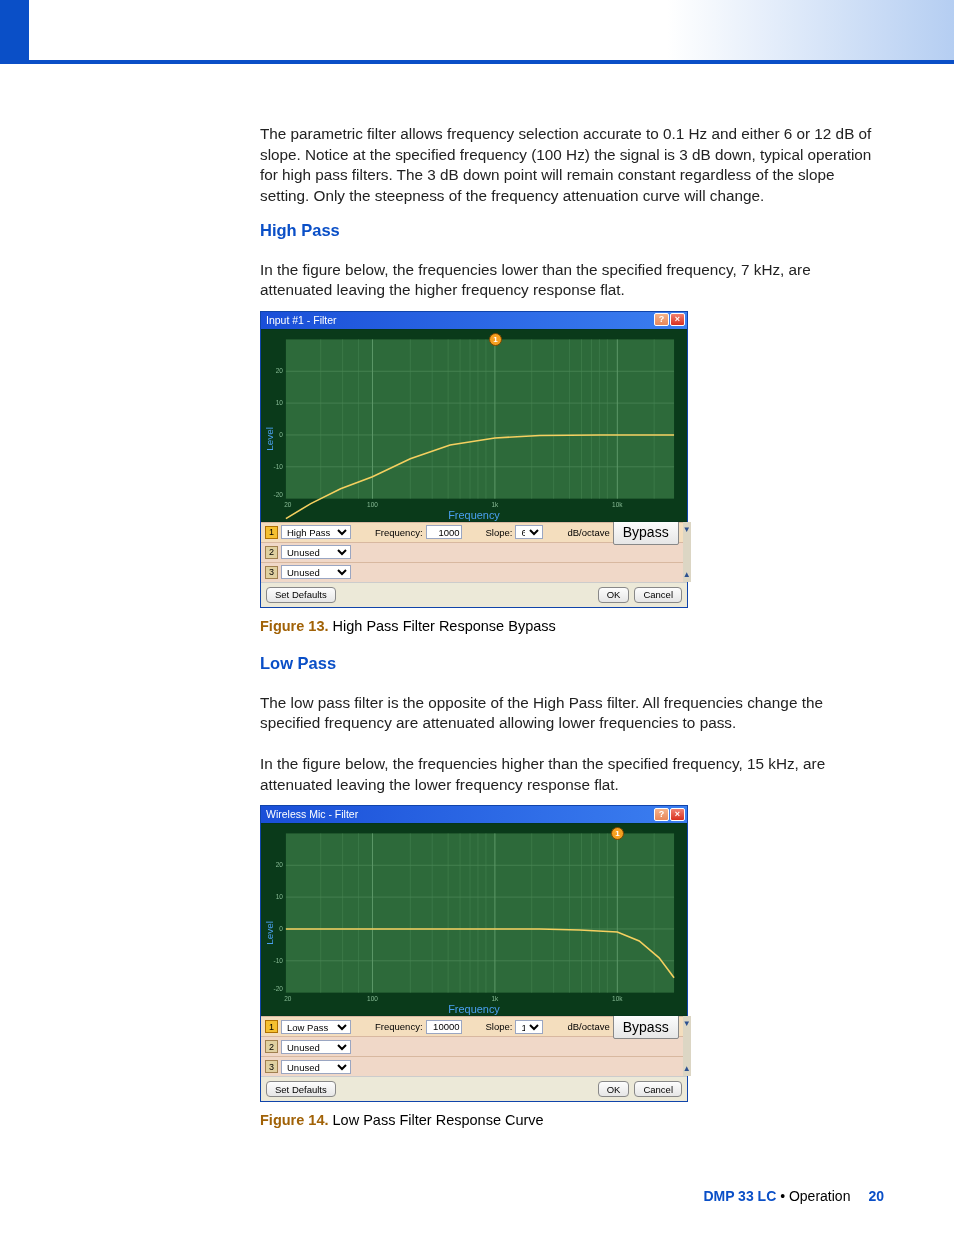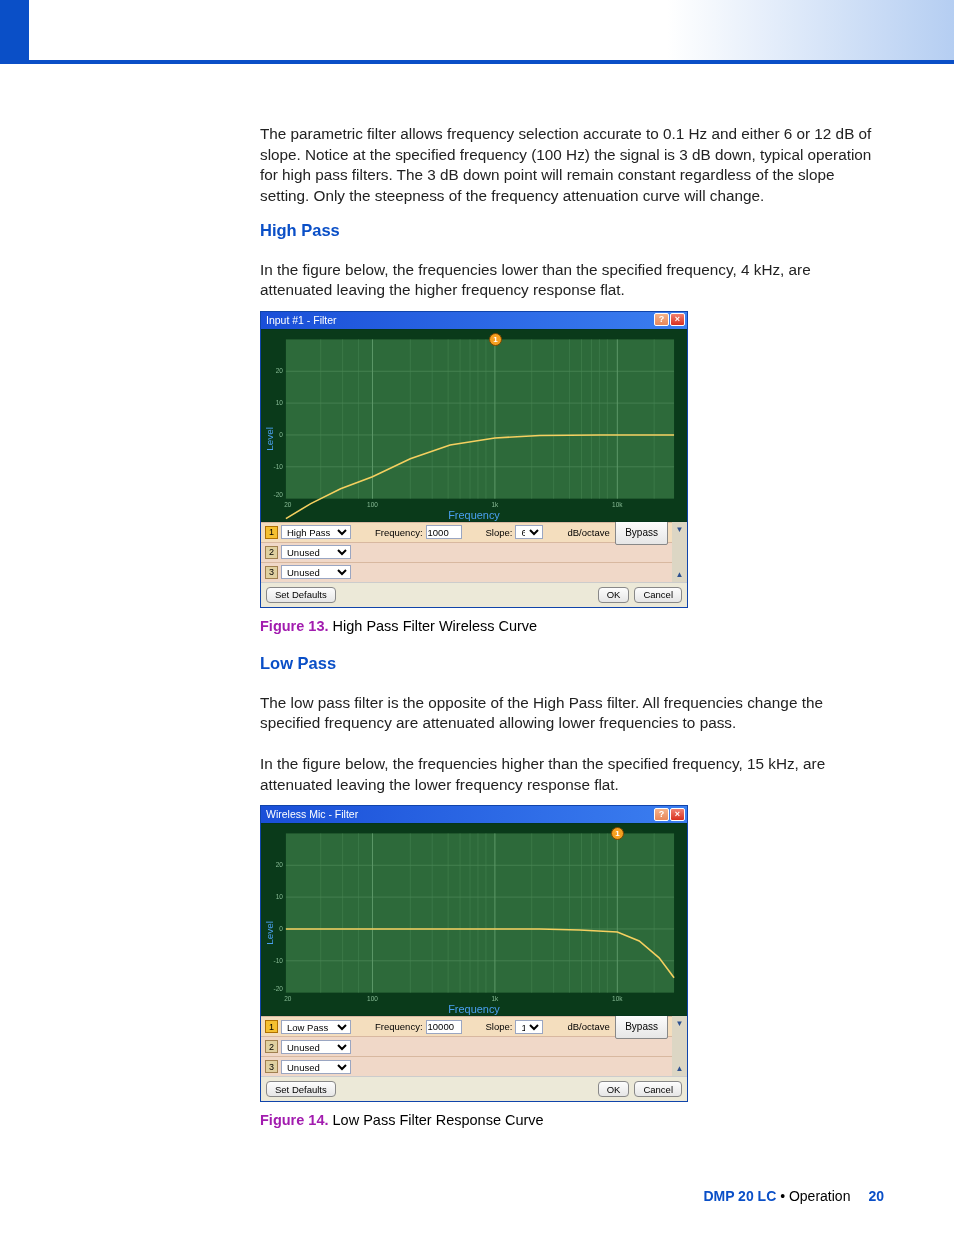--- a/index.html
+++ b/index.html
@@ -2,21 +2,21 @@
 <html><head>
 <meta charset="utf-8">
 <style>
   * { box-sizing: border-box; margin: 0; padding: 0; }
   body { font-family: "Helvetica Neue", Arial, sans-serif; background: #fff; width: 954px; }
   .topbar { height: 64px; background: linear-gradient(to right, #0a4fc7 0%, #0a4fc7 3%, #ffffff 3%, #ffffff 70%, #b5cef2 100%); border-bottom: 4px solid #0a4fc7; }
   .page { padding: 40px 70px 30px 260px; }
   p.body { font-size: 15.3px; line-height: 1.35; color: #222; margin-bottom: 10px; margin-top: 20px; }
   h3.section { color: #0a4fc7; font-weight: 700; font-size: 16.5px; margin: 14px 0 8px; }
   .figcap { font-size: 14.5px; margin: 10px 0 20px; }
-  .figcap b { color: #a21caf; font-weight: 700; }
+  .figcap b { color: #a16207; font-weight: 700; }
   .footer { text-align: right; padding: 10px 70px 30px; font-size: 14px; }
   .footer b { color: #0a4fc7; }
   .footer .pg { color: #0a4fc7; font-weight: 700; margin-left: 18px; }
 
   
   .dlg { width: 428px; border: 1px solid #1044aa; background: #ece9d8; font-family: Tahoma, Arial, sans-serif; font-size: 10px; margin-bottom: 4px; }
   .ttl { background: linear-gradient(to right, #1a4fd8, #3b7ef0); color: #fff; display: flex; align-items: center; height: 17px; padding: 0 2px 1px 5px; font-size: 10.5px; }
   .ttl .sp { flex: 1; }
   .ttl .wbtn { width: 15px; height: 13px; background: linear-gradient(#f4b28a, #e8875a); border: 1px solid #fff; border-radius: 2px; margin-left: 1px; display: flex; align-items: center; justify-content: center; color: #fff; font-weight: 700; font-size: 9px; line-height: 1; }
   .ttl .wbtn.cls { background: linear-gradient(#f08070, #d83020); }
@@ -25,43 +25,43 @@
   .plot svg { width: 100%; height: 100%; display: block; }
   .marker { position: absolute; width: 13px; height: 13px; border-radius: 50%; background: #f5a020; border: 1px solid #7a4500; color: #fff; font-size: 8px; font-weight: 700; display: flex; align-items: center; justify-content: center; }
 
   .fbar { display: flex; align-items: center; height: 20px; padding: 2px 4px; background: #f0d8c8; border-top: 1px solid #d8b8a0; gap: 3px; }
   .fbar.active { background: #f4debe; }
   .fbar .num { width: 13px; height: 13px; background: #e0d0a0; border: 1px solid #a08050; display: flex; align-items: center; justify-content: center; font-size: 9px; }
   .fbar .num.sel { background: #f5c030; border-color: #b07000; }
   .fbar select, .fbar input { font-size: 9.5px; height: 14px; border: 1px solid #9aa6c2; background: #fff; padding: 0 1px; font-family: inherit; }
   .fbar .typesel { width: 70px; }
   .fbar .lbl { font-size: 9.5px; margin-left: 21px; }
-  .fbar .freqin { width: 36px; }
+  .fbar .freqin { width: 36px; text-align: right; }
   .fbar .slopesel { width: 28px; }
-  .fbar button { font-size: 10px; height: 25px; padding: 0 9px; border: 1px solid #888; background: linear-gradient(#fdfdfd, #e6e6e6); border-radius: 2px; }
+  .fbar button { font-size: 14px; height: 25px; padding: 0 9px; border: 1px solid #888; background: linear-gradient(#fdfdfd, #e6e6e6); border-radius: 2px; }
   .fbar .bypass { margin-left: auto; }
   .endcol { width: 15px; display: flex; flex-direction: column; }
   .arrow { height: 15px; background: #dcd6c4; display: flex; align-items: center; justify-content: center; color: #2c5090; font-size: 8px; }
   .bottombar { display: flex; align-items: center; padding: 4px 5px; gap: 5px; background: #ece9d8; border-top: 1px solid #ccc; }
   .bottombar button { font-size: 9.5px; height: 16px; padding: 0 8px; border: 1px solid #888; background: linear-gradient(#fdfdfd, #e6e6e6); border-radius: 4px; }
   .bottombar .sp { flex: 1; }
   .wrapfilt { display: flex; }
   .filtstack { flex: 1; }
 </style>
 </head>
 <body>
 
 <div class="topbar"></div>
 
 <div class="page">
 
 <p class="body">The parametric filter allows frequency selection accurate to 0.1 Hz and either 6 or 12 dB of slope. Notice at the specified frequency (100 Hz) the signal is 3 dB down, typical operation for high pass filters. The 3 dB down point will remain constant regardless of the slope setting. Only the steepness of the frequency attenuation curve will change.</p>
 
 <h3 class="section">High Pass</h3>
-<p class="body">In the figure below, the frequencies lower than the specified frequency, 4 kHz, are attenuated leaving the higher frequency response flat.</p>
+<p class="body">In the figure below, the frequencies lower than the specified frequency, 7 kHz, are attenuated leaving the higher frequency response flat.</p>
 
 <div class="dlg">
   <div class="ttl">
     <span>Input #1 - Filter</span>
     <span class="sp"></span>
     <span class="wbtn">?</span>
     <span class="wbtn cls">×</span>
   </div>
   <div class="plot">
     <div class="marker" style="left:228px;top:4px;">1</div>
@@ -143,21 +143,21 @@
     </div>
   </div>
   <div class="bottombar">
     <button>Set Defaults</button>
     <span class="sp"></span>
     <button>OK</button>
     <button>Cancel</button>
   </div>
 </div>
 
-<p class="figcap"><b>Figure 13.</b> <span>High Pass Filter Wireless Curve</span></p>
+<p class="figcap"><b>Figure 13.</b> <span>High Pass Filter Response Bypass</span></p>
 
 <h3 class="section">Low Pass</h3>
 <p class="body">The low pass filter is the opposite of the High Pass filter. All frequencies change the specified frequency are attenuated allowing lower frequencies to pass.</p>
 <p class="body">In the figure below, the frequencies higher than the specified frequency, 15 kHz, are attenuated leaving the lower frequency response flat.</p>
 
 <div class="dlg">
   <div class="ttl">
     <span>Wireless Mic - Filter</span>
     <span class="sp"></span>
     <span class="wbtn">?</span>
@@ -248,14 +248,14 @@
     <button>OK</button>
     <button>Cancel</button>
   </div>
 </div>
 
 <p class="figcap"><b>Figure 14.</b> <span>Low Pass Filter Response Curve</span></p>
 
 </div>
 
 <div class="footer">
-  <b>DMP 20 LC</b> • <span>Operation</span><span class="pg">20</span>
+  <b>DMP 33 LC</b> • <span>Operation</span><span class="pg">20</span>
 </div>
 
 </body></html>

